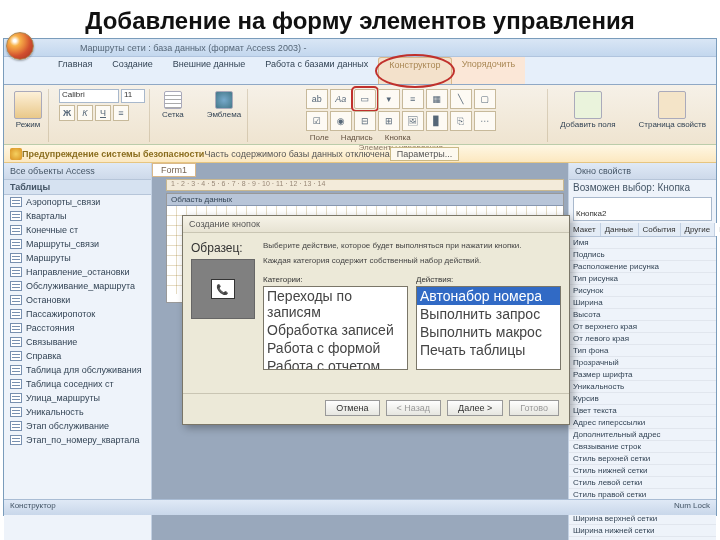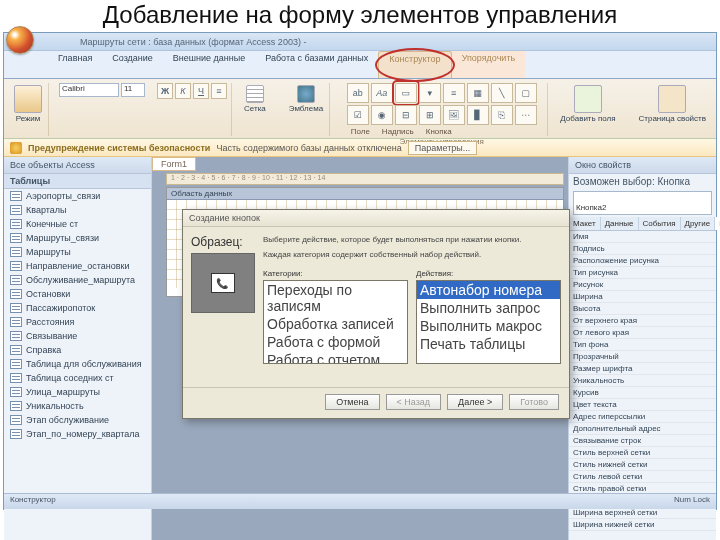--- a/index.html
+++ b/index.html
@@ -1,17 +1,17 @@
 <!DOCTYPE html>
 <html><head>
 <meta charset="utf-8">
 <style>
 * { box-sizing: border-box; margin: 0; padding: 0; font-family: "Segoe UI", Tahoma, sans-serif; }
 body { width: 720px; height: 540px; background: #fff; overflow: hidden; font-size: 9px; color: #333; }
-.slide-title { text-align: center; font-size: 24px; font-weight: normal; color: #111; padding: 2px 0 4px; line-height: 1.1; }
+.slide-title { text-align: center; font-size: 24px; font-weight: bold; color: #111; padding: 8px 0 4px; line-height: 1.1; }
 .app { border: 1px solid #7a9cbb; background: #e6effa; position: relative; height: 478px; margin: 0 3px; }
 .titlebar { height: 18px; background: linear-gradient(#d9e6f5,#c3d7ee); display: flex; align-items: center; padding: 0 4px; border-bottom: 1px solid #b0c4de; }
 .office-btn { width: 28px; height: 28px; border-radius: 50%; background: radial-gradient(circle at 30% 30%, #fff 5%, #f8b24a 20%, #e8833b 40%, #d14f2e 60%, #9c3124 100%); margin: -3px 6px 0 -2px; border: 1px solid #a85; position: relative; z-index: 10; box-shadow: 0 1px 2px rgba(0,0,0,0.3); }
 .title-text { color: #567; font-size: 9px; margin-left: 40px; }
 .tabs { height: 28px; display: flex; padding-left: 44px; gap: 0; border-bottom: 1px solid #8fa8c5; }
 .tab { padding: 2px 10px; font-size: 9px; color: #345; cursor: pointer; }
 .tab.contextual { background: #fbe7d7; color: #a85; }
 .tab.active { background: #f3e1cb; border: 1px solid #d9b88a; border-bottom: none; border-radius: 3px 3px 0 0; }
 .tab.circled { position: relative; }
 .tab.circled::after { content:""; position:absolute; left:-4px; top:-4px; right:-4px; bottom:-4px; border:2px solid #c0302c; border-radius: 50%; }
@@ -21,21 +21,21 @@
 .rgroup-body { display: flex; gap: 19px; align-items: flex-start; flex: 1; }
 .rgroup-label { font-size: 8px; color: #876; margin-top: 1px; }
 .rbtn { display: flex; flex-direction: column; align-items: center; gap: 1px; padding: 2px; font-size: 8px; color: #345; }
 .rbtn .ico { width: 18px; height: 18px; background: #dce; border: 1px solid #aab; border-radius: 2px; }
 .rbtn.big .ico { width: 28px; height: 28px; }
 .font-combo { width: 60px; height: 14px; border: 1px solid #a8b8cc; background: #fff; font-size: 8px; padding: 0 2px; }
 .size-combo { width: 24px; height: 14px; border: 1px solid #a8b8cc; background: #fff; font-size: 8px; padding: 0 2px; }
 .ctrl-grid { display: grid; grid-template-columns: repeat(8, 22px); grid-auto-rows: 20px; gap: 2px; position: relative; }
 .ctrl-ico { width: 22px; height: 20px; border: 1px solid #c7b99a; background: #fdfaf4; display: flex; align-items: center; justify-content: center; font-size: 9px; color: #567; }
 .ctrl-ico.circled { outline: 2px solid #c0302c; outline-offset: 1px; border-radius: 2px; }
-.security-bar { height: 18px; background: linear-gradient(#fef7e4,#fce8c0); border-bottom: 1px solid #e6c580; display: flex; align-items: center; padding: 0 6px; gap: 6px; font-size: 9px; color: #6a4; }
+.security-bar { height: 18px; background: linear-gradient(#fef7e4,#fce8c0); border-bottom: 1px solid #e6c580; display: flex; align-items: center; padding: 0 6px; font-size: 9px; color: #6a4; }
 .security-bar .shield { width: 12px; height: 12px; background: radial-gradient(circle,#f5d060,#d99020); border-radius: 2px; }
 .security-bar .params { border: 1px solid #c9b885; padding: 1px 6px; background: #fdf9ef; color: #555; }
 .body-area { position: relative; height: 436px; display: flex; }
 .nav-pane { width: 148px; background: #eef3fa; border-right: 1px solid #c3d1e3; display: flex; flex-direction: column; }
 .nav-head { background: linear-gradient(#dfe9f6,#cdd9ea); padding: 3px 6px; font-size: 9px; color: #456; border-bottom: 1px solid #b6c5d9; }
 .nav-sub { background: #d6e2f1; padding: 2px 6px; font-size: 9px; color: #456; border-bottom: 1px solid #b6c5d9; font-weight: bold; }
 .nav-list { flex: 1; overflow: hidden; }
 .nav-item { display: flex; align-items: center; gap: 4px; padding: 2px 6px; font-size: 9px; color: #345; }
 .nav-item .tico { width: 12px; height: 10px; border: 1px solid #7890b0; background: #fff; position: relative; }
 .nav-item .tico::before { content:""; position:absolute; left:1px; right:1px; top:2px; height:1px; background:#7890b0; }
@@ -100,21 +100,21 @@
   <div class="ribbon">
     <div class="rgroup">
       <div class="rgroup-body">
           <div class="rbtn big">
             <div class="ico" style="background:linear-gradient(#fdf0d8,#e9c889)"></div>
             <span>Режим</span>
           </div>
         </div>
     </div>
     <div class="rgroup">
-      <div class="rgroup-body" style="flex-direction:row;gap:12px">
+      <div class="rgroup-body" style="flex-direction:column;gap:2px">
         <div style="display:flex;gap:2px">
           <div class="font-combo">Calibri</div>
           <div class="size-combo">11</div>
         </div>
         <div style="display:flex;gap:2px">
           <div class="ctrl-ico" style="width:16px;height:16px;font-weight:bold">Ж</div>
           <div class="ctrl-ico" style="width:16px;height:16px;font-style:italic">К</div>
           <div class="ctrl-ico" style="width:16px;height:16px;text-decoration:underline">Ч</div>
           <div class="ctrl-ico" style="width:16px;height:16px">≡</div>
         </div>

